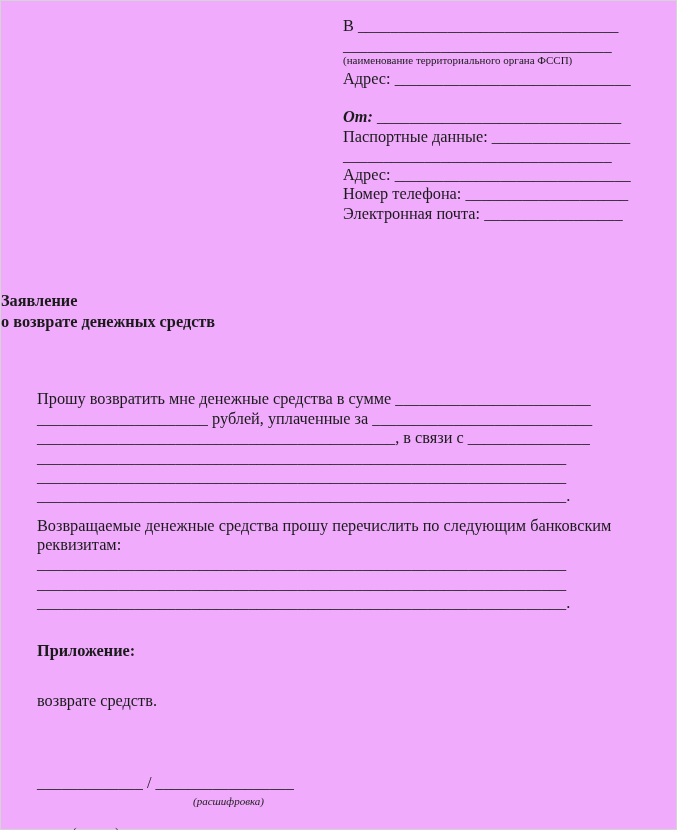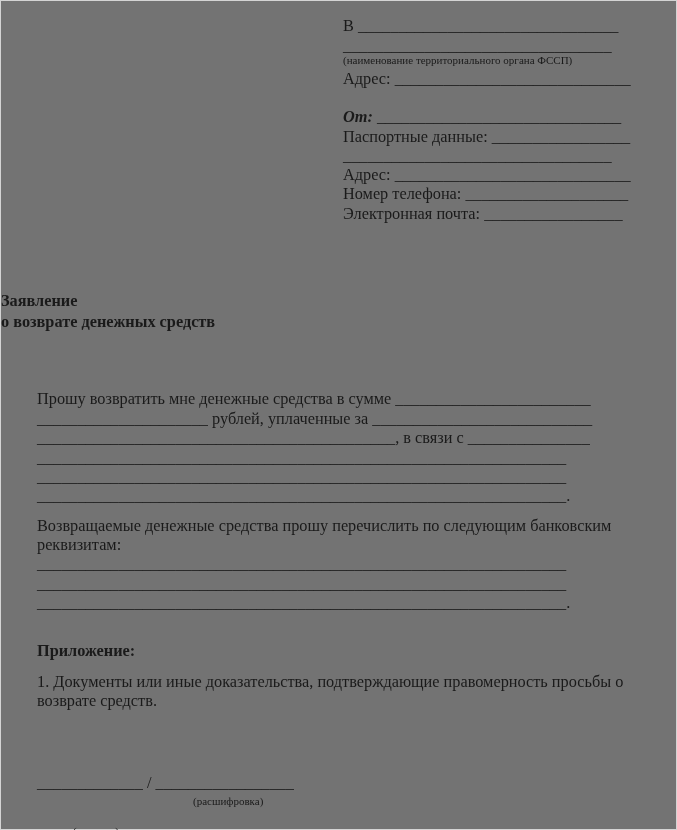--- a/index.html
+++ b/index.html
@@ -5,21 +5,21 @@
     html, body { margin: 0; padding: 0; background: #ffffff; }
     body {
       width: 677px; height: 830px; overflow: hidden;
       font-family: "Liberation Serif", serif;
       color: #1a1a1a;
     }
     .page {
       position: relative;
       width: 675px; height: 828px;
       border: 1px solid #d4d4d4;
-      background: #737373;
+      background: #f0abfc;
     }
     .abs { position: absolute; white-space: pre; }
     .t16 { font-size: 16.3px; line-height: 19px; }
     .t11 { font-size: 11px; line-height: 13px; }
     .bold { font-weight: bold; }
     .center { text-align: left; }
   </style>
 </head>
 <body>
 
@@ -47,20 +47,19 @@
   <div class="abs t16" style="left:36px; top:466px;">_________________________________________________________________</div>
   <div class="abs t16" style="left:36px; top:485px;">_________________________________________________________________.</div>
 
   <div class="abs t16" style="left:36px; top:515px;">Возвращаемые денежные средства прошу перечислить по следующим банковским</div>
   <div class="abs t16" style="left:36px; top:534px;">реквизитам:</div>
   <div class="abs t16" style="left:36px; top:553px;">_________________________________________________________________</div>
   <div class="abs t16" style="left:36px; top:573px;">_________________________________________________________________</div>
   <div class="abs t16" style="left:36px; top:592px;">_________________________________________________________________.</div>
 
   <div class="abs t16 bold" style="left:36px; top:640px;">Приложение:</div>
-  <div class="abs t16" style="left:36px; top:671px;">1. Документы или иные доказательства, подтверждающие правомерность просьбы о</div>
   <div class="abs t16" style="left:36px; top:690px;">возврате средств.</div>
 
   <div class="abs t16" style="left:36px; top:772px;">_____________ / _________________</div>
   <div class="abs t11" style="left:72px; top:824px;">(подпись)</div>
-  <div class="abs t11" style="left:192px; top:794px;">(расшифровка)</div>
+  <div class="abs t11" style="left:192px; top:794px;font-style:italic;">(расшифровка)</div>
 
 </div>
 
 </body></html>

